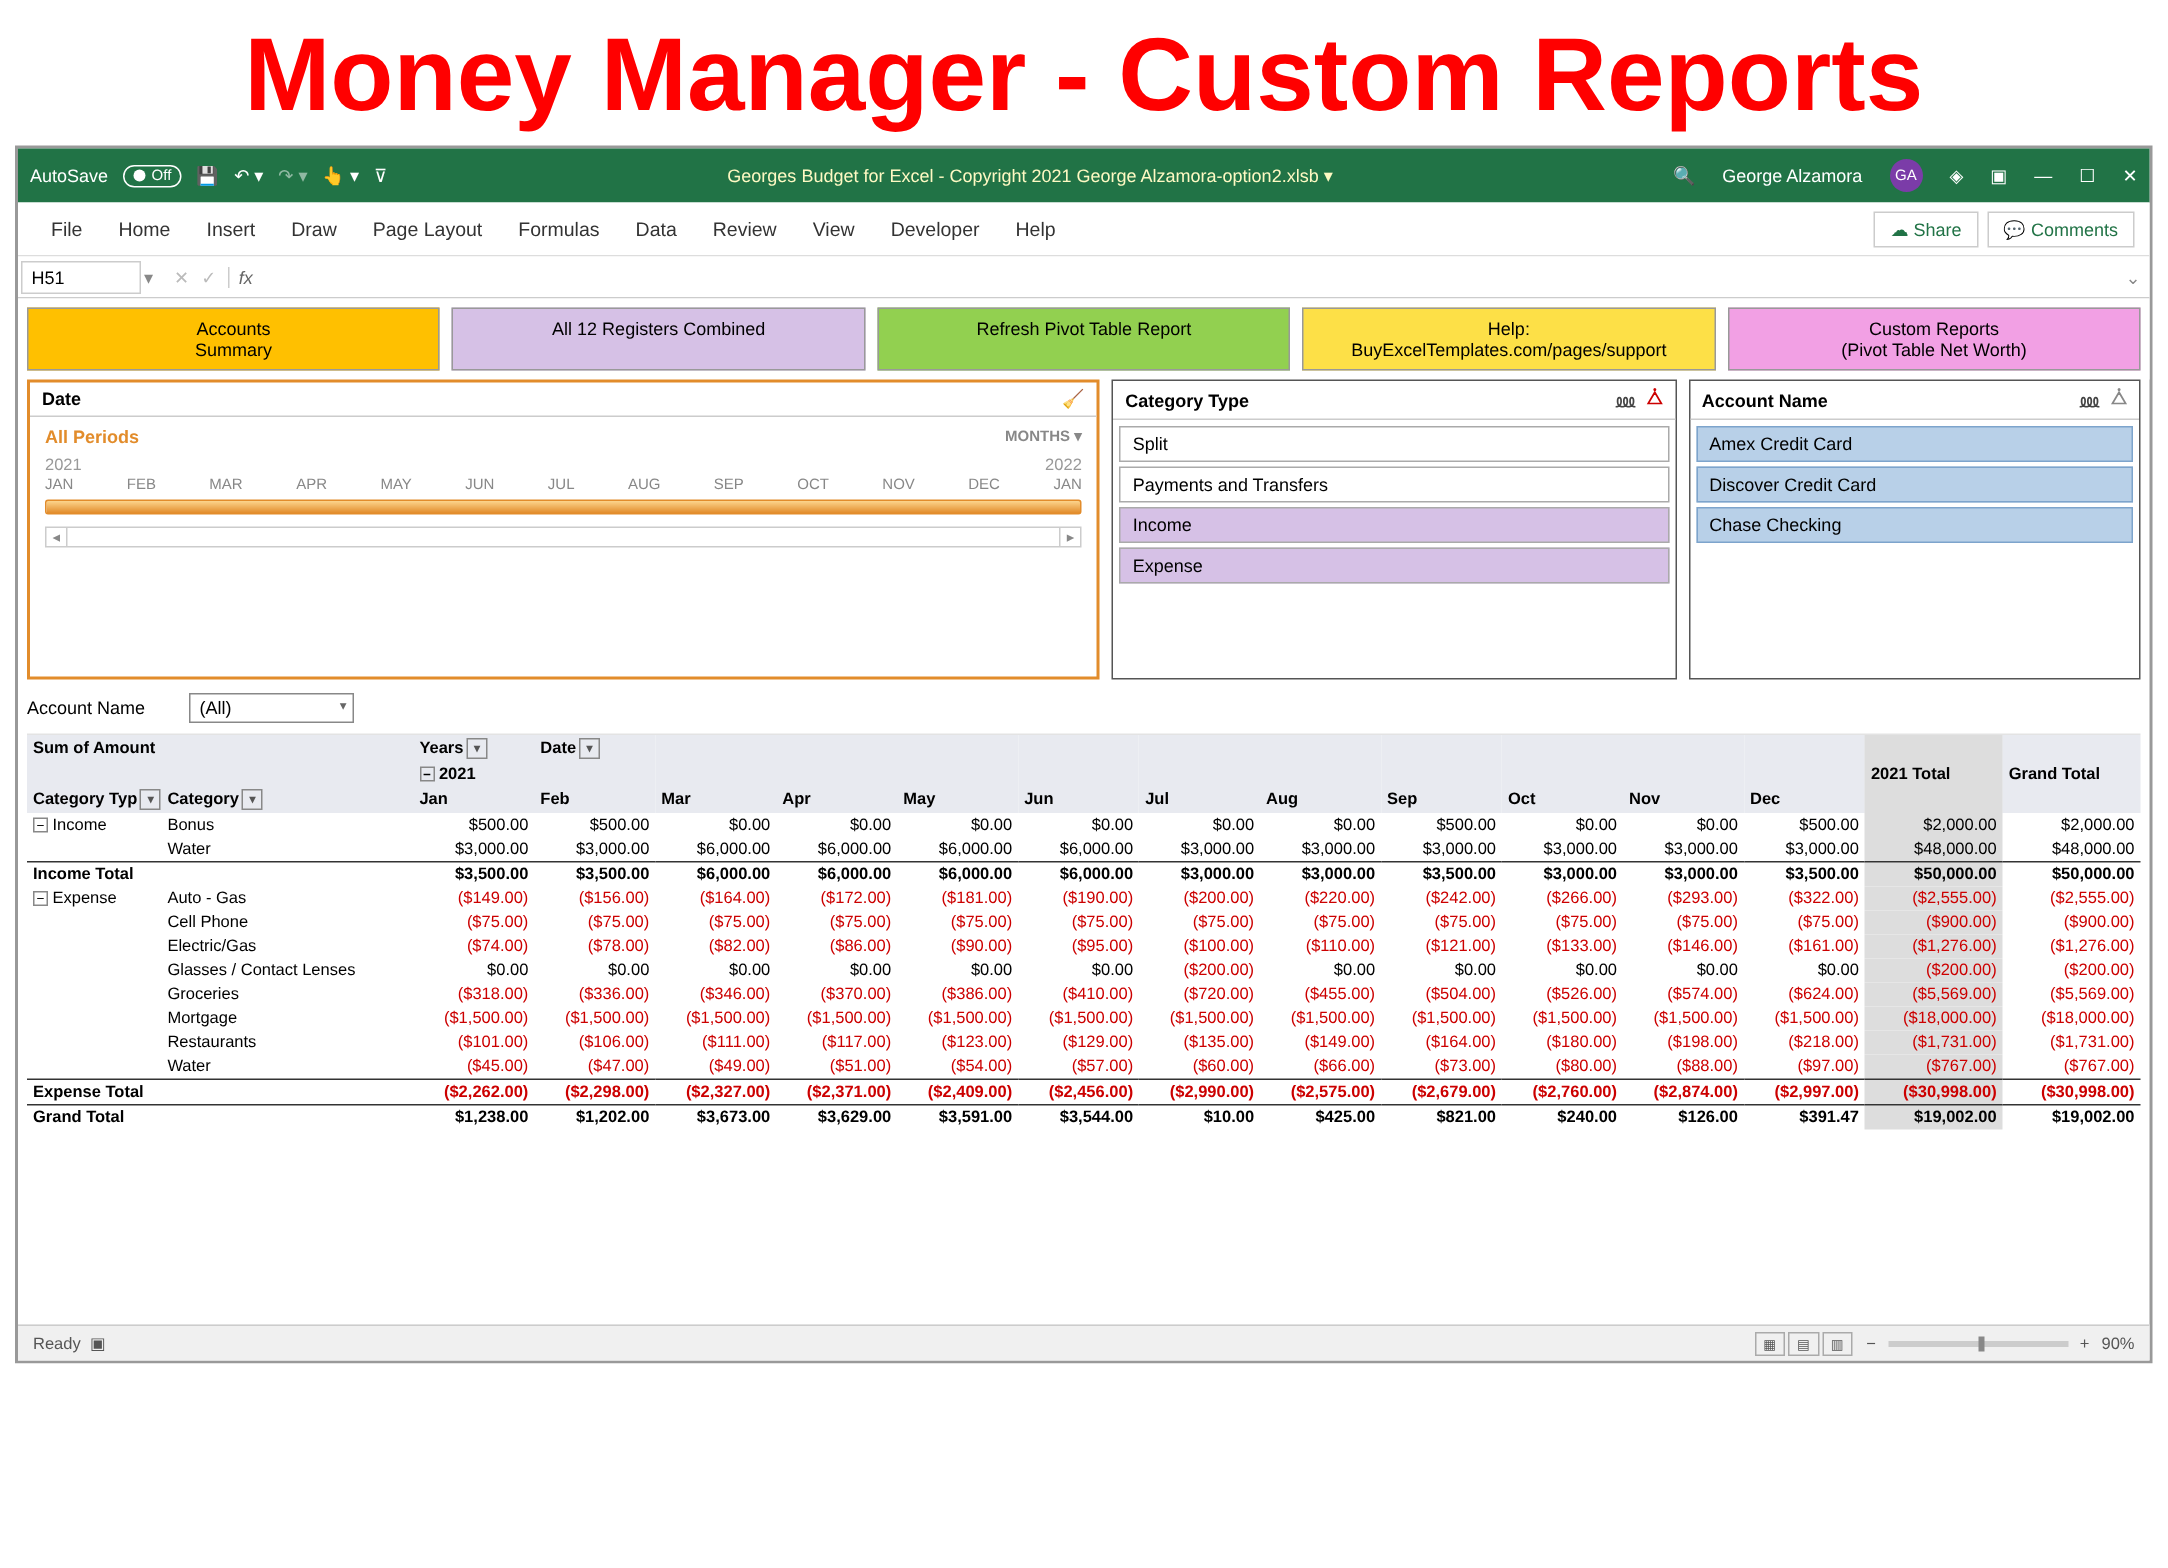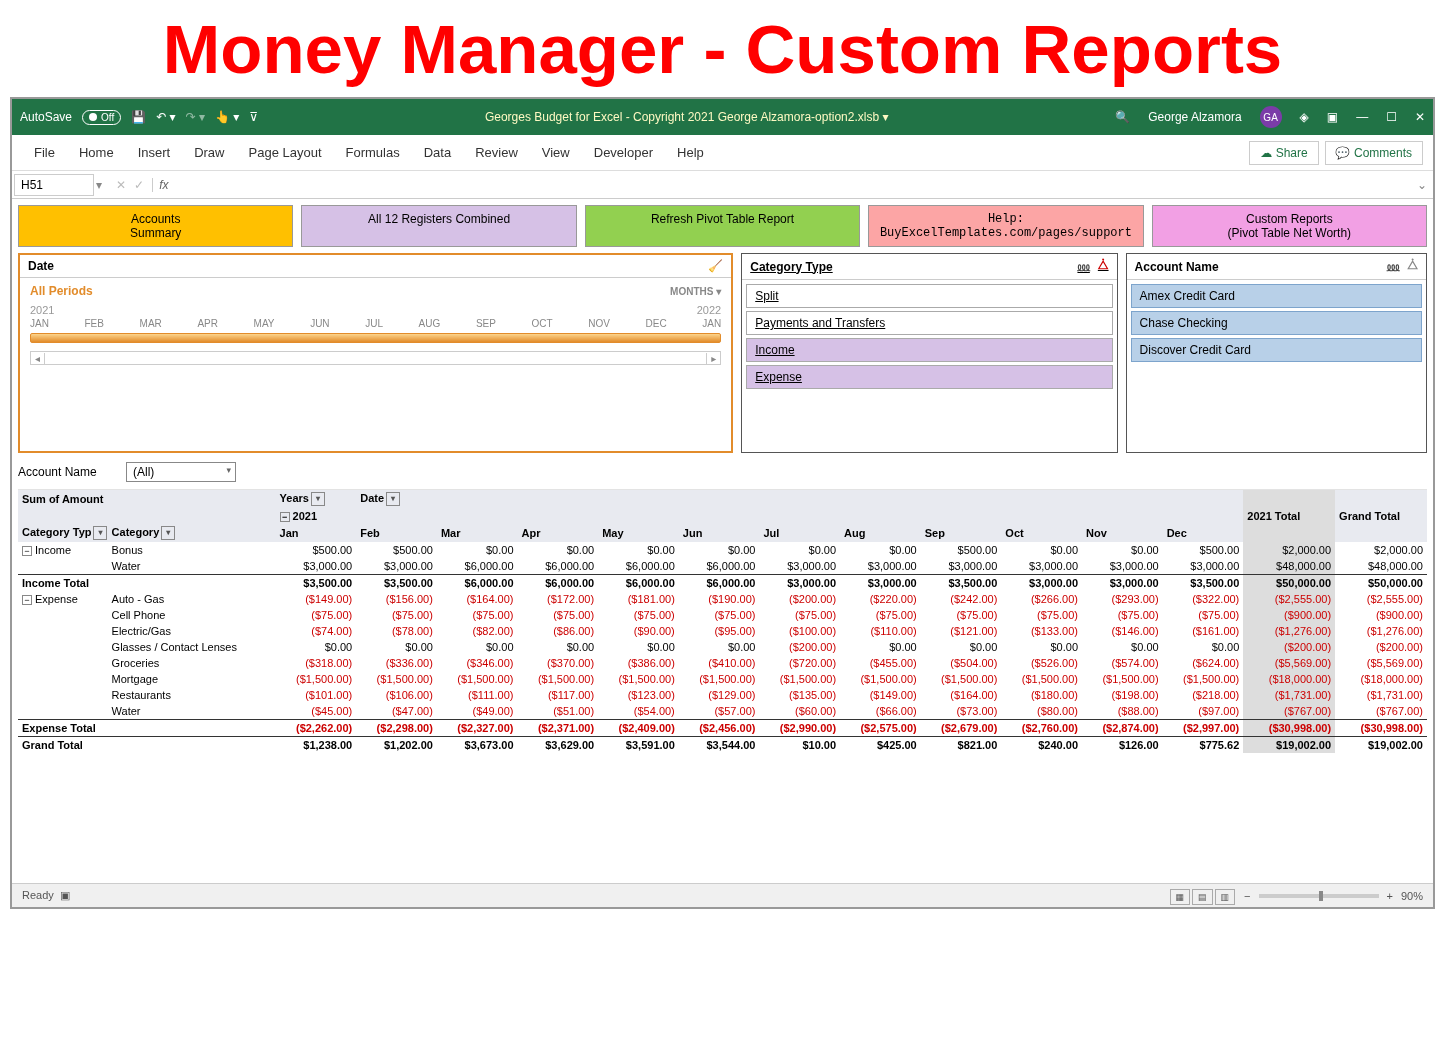--- a/index.html
+++ b/index.html
@@ -22,26 +22,26 @@
 .formula-bar { display: flex; align-items: center; height: 28px; border-bottom: 1px solid #ccc; background: #fff; }
 .name-box { width: 80px; border: 1px solid #ccc; padding: 3px 6px; margin: 2px; font-size: 12px; }
 .fb-btns { color: #bbb; padding: 0 8px; display: flex; gap: 8px; }
 .fx { color: #666; font-style: italic; padding: 0 6px; border-left: 1px solid #ccc; }
 .dd-caret { color: #888; padding-right: 6px; }
 .button-row { display: flex; gap: 8px; padding: 6px; background: #fff; }
 .bigbtn { flex: 1; text-align: center; padding: 6px 8px; border: 1px solid #999; font-size: 12px; cursor: pointer; }
 .bigbtn.yellow { background: #FFC000; }
 .bigbtn.purple { background: #D6C1E6; }
 .bigbtn.green { background: #92D050; }
-.bigbtn.blue { background: #fca5a5; font-family: Liberation Mono, monospace; }
+.bigbtn.blue { background: #fde047; }
 .bigbtn.pink { background: #F2A0E4; }
 .slicer-row { display: flex; gap: 8px; padding: 0 6px 6px; align-items: stretch; }
 .slicer { border: 1px solid #555; background: #fff; padding: 0; font-size: 12px; position: relative; }
 .slicer.date { flex: 1.9; border: 2px solid #E28C2B; }
-.slicer.cat { flex: 1; text-decoration: underline; }
+.slicer.cat { flex: 1; }
 .slicer.acct { flex: 0.8; }
 .slicer-head { display: flex; justify-content: space-between; align-items: center; padding: 4px 8px; border-bottom: 1px solid #ccc; font-weight: bold; }
 .slicer-icon { color: #444; display: flex; gap: 8px; }
 .date-body { padding: 6px 10px 8px; height: 172px; }
 .all-periods { color: #E28C2B; font-weight: bold; font-size: 12px; display: flex; justify-content: space-between; align-items: center; }
 .months-dd { color: #888; font-size: 10px; }
 .year-row { display: flex; justify-content: space-between; color: #999; font-size: 11px; margin-top: 6px; }
 .months { display: flex; color: #888; font-size: 10px; margin-top: 2px; justify-content: space-between; }
 .orange-bar { height: 10px; background: linear-gradient(#FCD48C, #E28C2B); border: 1px solid #E28C2B; border-radius: 2px; margin-top: 4px; }
 .scroll-strip { display: flex; align-items: center; margin-top: 8px; border: 1px solid #ccc; height: 14px; }
@@ -210,22 +210,22 @@
     <div class="slicer acct">
       <div class="slicer-head">
           <span>Account Name</span>
           <span class="slicer-icon">
             <span>⅏</span>
             <span style="color:#888">⧊</span>
           </span>
         </div>
       <div class="slicer-body" id="acct-body">
           <div class="slicer-item blue-sel">Amex Credit Card</div>
+          <div class="slicer-item blue-sel">Discover Credit Card</div>
           <div class="slicer-item blue-sel">Chase Checking</div>
-          <div class="slicer-item blue-sel">Discover Credit Card</div>
         </div>
     </div>
   </div>
 
   <div class="pivot-area">
     <div class="filter-row">
       <span class="label">Account Name</span>
       <span class="filter-dd">(All)</span>
     </div>
 
@@ -523,21 +523,21 @@
               <td class="num">$1,202.00</td>
               <td class="num">$3,673.00</td>
               <td class="num">$3,629.00</td>
               <td class="num">$3,591.00</td>
               <td class="num">$3,544.00</td>
               <td class="num">$10.00</td>
               <td class="num">$425.00</td>
               <td class="num">$821.00</td>
               <td class="num">$240.00</td>
               <td class="num">$126.00</td>
-              <td class="num">$775.62</td>
+              <td class="num">$391.47</td>
               <td class="num total-col">$19,002.00</td>
               <td class="num">$19,002.00</td>
             </tr>
           </tbody>
       </table>
     </div>
   </div>
 
   <div style="height:130px"></div>
 

